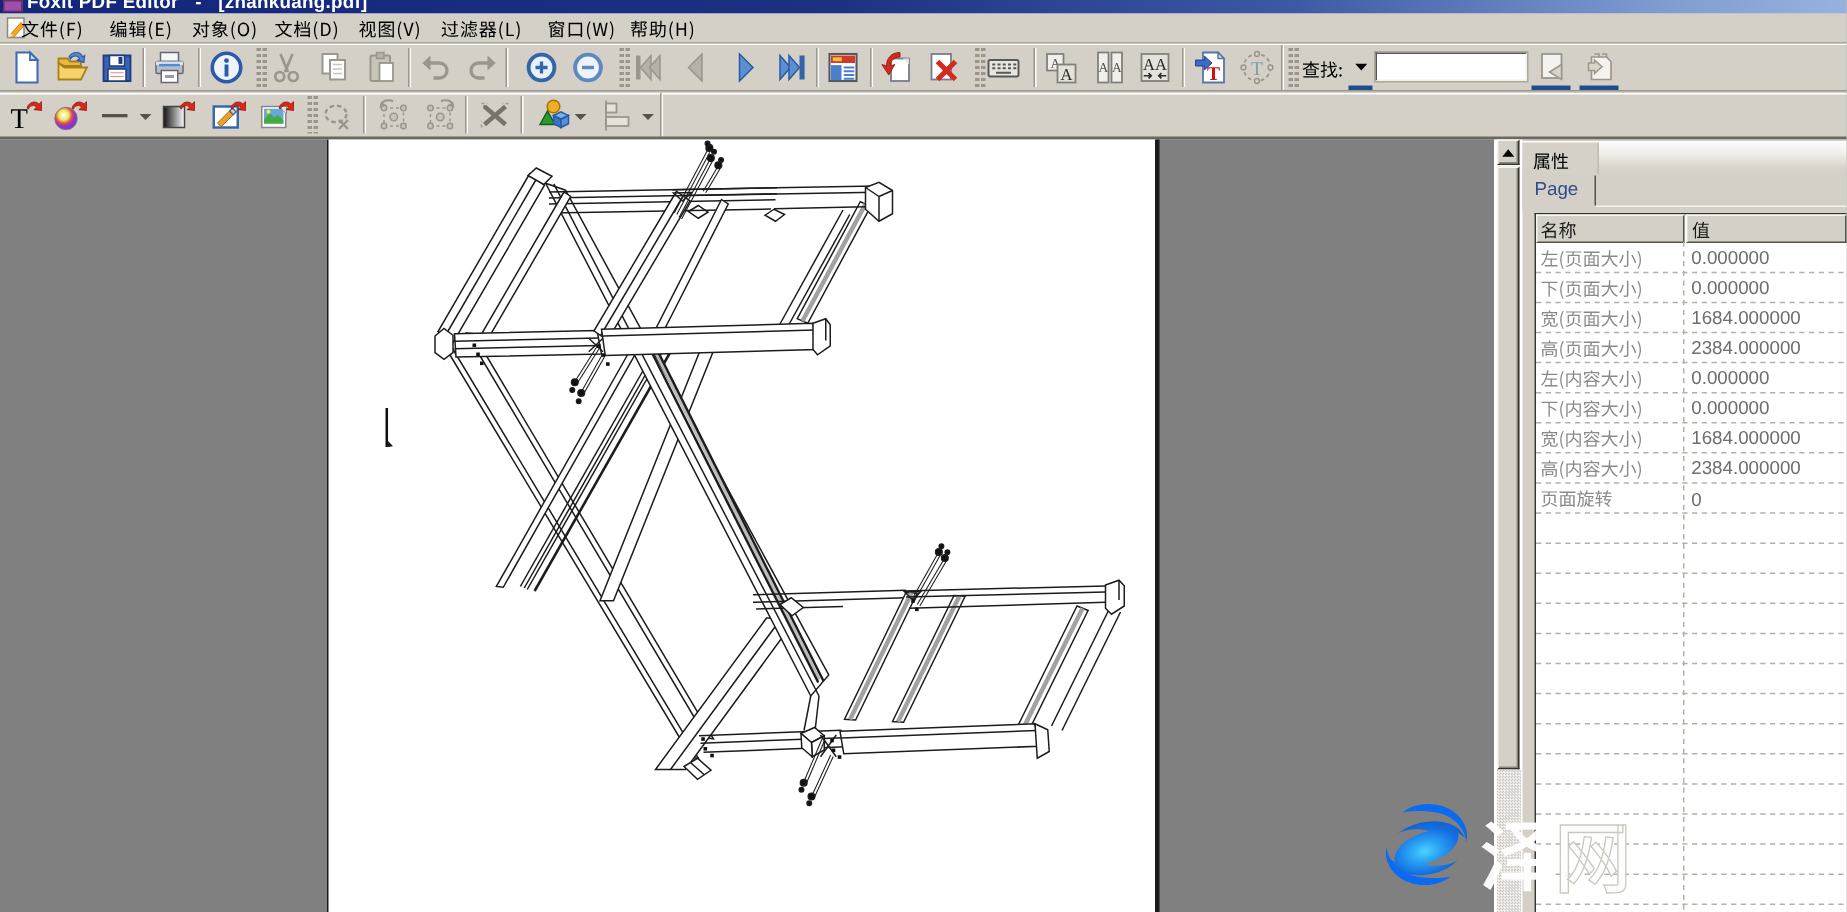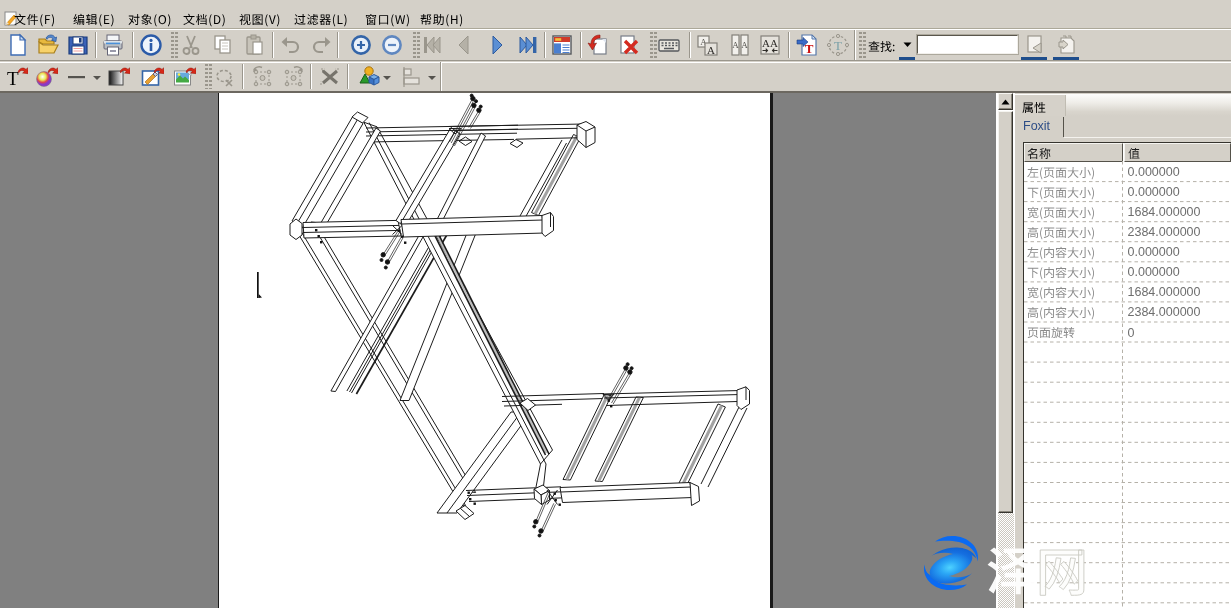--- a/index.html
+++ b/index.html
@@ -1,17 +1,21 @@
 <!DOCTYPE html>
 <html><head><meta charset="utf-8"><style>
 *{margin:0;padding:0;box-sizing:border-box}
 html,body{width:1231px;height:608px;overflow:hidden;background:#d4d0c8;font-family:"Liberation Sans",sans-serif}
 .abs{position:absolute}
 </style></head><body>
 <div class="abs" style="left:0;top:0;width:1231px;height:608px">
+<div class="abs" style="left:0;top:0;width:1231px;height:9px;background:linear-gradient(90deg,#12267c 0%,#1c3184 45%,#3c5aa4 70%,#7e9cd0 90%,#97b2de 100%)">
+<div class="abs" style="left:2px;top:0;width:13px;height:8px;background:#a04fa8;border:1px solid #6a2d70"></div>
+<div class="abs" style="left:18px;top:-6px;color:#fff;font-weight:bold;font-size:12.5px;letter-spacing:.2px;white-space:nowrap">Foxit PDF Editor&nbsp; &nbsp;-&nbsp; &nbsp;[zhankuang.pdf]</div>
+</div>
 <div class="abs" style="left:0;top:9px;width:1231px;height:20px;background:#d4d0c8;border-bottom:1px solid #aca899">
 <svg class="abs" style="left:3px;top:2px" width="16" height="16">
         <rect x="2" y="1" width="11" height="13" fill="#fdfdfb" stroke="#888" stroke-width="1"></rect>
         <path d="M3 13 L11 4 L13 6 L6 14 Z" fill="#f6a623" stroke="#c07800" stroke-width=".6"></path>
         <path d="M2 14 L4 11 L6 13 Z" fill="#e8e0d0"></path>
       </svg>
 </div>
 <svg style="position:absolute;left:14px;top:11.5px;overflow:visible" width="46" height="16">
       <path transform="translate(0,12.0)" fill="#000" d="M8.7 -7.6 9.6 -7.3Q8.9 -5.1 7.7 -3.5Q6.5 -1.9 4.8 -0.9Q3.2 0.2 1.0 0.9Q0.9 0.8 0.8 0.7Q0.8 0.5 0.6 0.3Q0.5 0.2 0.4 0.1Q2.6 -0.5 4.2 -1.5Q5.8 -2.5 6.9 -4.0Q8.0 -5.5 8.7 -7.6ZM3.2 -7.5Q3.9 -5.6 5.1 -4.1Q6.2 -2.6 7.9 -1.6Q9.5 -0.5 11.6 0.0Q11.5 0.1 11.4 0.3Q11.3 0.4 11.2 0.6Q11.1 0.7 11.0 0.9Q8.8 0.3 7.2 -0.8Q5.5 -2.0 4.4 -3.6Q3.2 -5.2 2.4 -7.2ZM0.6 -8.0H11.5V-7.1H0.6ZM5.1 -9.9 6.0 -10.2Q6.3 -9.7 6.6 -9.2Q6.8 -8.7 7.0 -8.3L6.0 -8.0Q5.9 -8.4 5.6 -8.9Q5.3 -9.4 5.1 -9.9Z M19.9 -9.9H20.8V1.0H19.9ZM17.8 -9.5 18.6 -9.3Q18.5 -8.5 18.3 -7.7Q18.0 -6.9 17.7 -6.2Q17.4 -5.5 17.1 -4.9Q17.0 -5.0 16.9 -5.1Q16.7 -5.2 16.6 -5.2Q16.4 -5.3 16.3 -5.4Q16.7 -5.9 16.9 -6.5Q17.2 -7.2 17.4 -7.9Q17.6 -8.7 17.8 -9.5ZM17.9 -7.6H23.5V-6.7H17.7ZM16.4 -4.1H24.0V-3.2H16.4ZM15.8 -10.0 16.7 -9.8Q16.3 -8.8 15.8 -7.8Q15.3 -6.8 14.7 -5.9Q14.1 -5.0 13.5 -4.4Q13.5 -4.5 13.4 -4.6Q13.3 -4.8 13.2 -5.0Q13.1 -5.1 13.0 -5.2Q13.5 -5.8 14.1 -6.6Q14.6 -7.4 15.0 -8.3Q15.5 -9.1 15.8 -10.0ZM14.6 -6.9 15.5 -7.8 15.5 -7.8V0.9H14.6Z M28.1 2.4Q27.2 1.0 26.8 -0.5Q26.3 -2.0 26.3 -3.7Q26.3 -5.5 26.8 -7.0Q27.2 -8.5 28.1 -9.8L28.7 -9.5Q28.0 -8.2 27.6 -6.7Q27.2 -5.3 27.2 -3.7Q27.2 -2.2 27.6 -0.7Q28.0 0.8 28.7 2.0Z M31.1 0.0V-8.8H36.1V-7.9H32.2V-4.9H35.5V-3.9H32.2V0.0Z M38.3 2.4 37.6 2.0Q38.4 0.8 38.7 -0.7Q39.1 -2.2 39.1 -3.7Q39.1 -5.3 38.7 -6.7Q38.4 -8.2 37.6 -9.5L38.3 -9.8Q39.1 -8.5 39.6 -7.0Q40.0 -5.5 40.0 -3.7Q40.0 -2.0 39.6 -0.5Q39.1 1.0 38.3 2.4Z"></path>
     </svg>
@@ -455,21 +459,21 @@
 <div class="abs" style="left:997.5px;top:513px;width:16.5px;height:95px;background-image:repeating-conic-gradient(#ffffff 0% 25%, #cbc7bf 0% 50%);background-size:2px 2px"></div>
 <div class="abs" style="left:1014px;top:93px;width:217px;height:515px;background:#d4d0c8;border-left:1px solid #fff"></div>
 <div class="abs" style="left:1015px;top:94px;width:216px;height:22px;background:linear-gradient(180deg,#fdfdfc 0%,#efede8 40%,#d9d5cd 80%,#d4d0c8 100%)"></div>
 <div class="abs" style="left:1015px;top:95px;width:51px;height:21px;background:#d5d1c9;border-right:1px solid #c0bcb2"></div>
 <svg style="position:absolute;left:1022px;top:99.5px;overflow:visible" width="28" height="16">
       <path transform="translate(0,12.0)" fill="#000" d="M1.7 -9.6H2.6V-6.0Q2.6 -5.3 2.5 -4.4Q2.5 -3.5 2.3 -2.6Q2.2 -1.6 1.9 -0.7Q1.6 0.2 1.2 0.9Q1.1 0.8 0.9 0.7Q0.8 0.6 0.7 0.6Q0.5 0.5 0.4 0.4Q0.8 -0.3 1.1 -1.1Q1.3 -1.9 1.5 -2.8Q1.6 -3.7 1.6 -4.5Q1.7 -5.3 1.7 -6.0ZM2.2 -9.6H10.6V-7.0H2.2V-7.8H9.7V-8.8H2.2ZM6.4 -6.3H7.3V-0.5H6.4ZM4.3 -4.6V-3.7H9.4V-4.6ZM3.5 -5.1H10.3V-3.1H3.5ZM3.0 -2.4H10.5V-1.8H3.9V1.0H3.0ZM10.0 -2.4H10.8V0.1Q10.8 0.4 10.7 0.6Q10.7 0.8 10.5 0.8Q10.2 0.9 9.9 0.9Q9.5 0.9 8.9 0.9Q8.9 0.8 8.8 0.6Q8.7 0.4 8.7 0.3Q9.1 0.3 9.4 0.3Q9.7 0.3 9.8 0.3Q9.9 0.3 10.0 0.3Q10.0 0.2 10.0 0.1ZM4.3 -0.8Q5.2 -0.8 6.4 -0.8Q7.6 -0.9 8.9 -0.9L8.9 -0.3Q7.7 -0.3 6.5 -0.2Q5.3 -0.1 4.4 -0.1ZM9.6 -6.8 10.1 -6.2Q9.5 -6.1 8.7 -6.0Q7.9 -5.9 7.0 -5.8Q6.1 -5.8 5.2 -5.7Q4.3 -5.7 3.4 -5.7Q3.4 -5.8 3.4 -6.0Q3.3 -6.2 3.3 -6.3Q4.1 -6.3 5.0 -6.3Q5.8 -6.4 6.7 -6.4Q7.6 -6.5 8.3 -6.6Q9.0 -6.7 9.6 -6.8ZM8.0 -1.4 8.6 -1.6Q8.7 -1.3 9.0 -1.0Q9.2 -0.7 9.3 -0.5Q9.5 -0.2 9.6 0.0L9.1 0.3Q9.0 0.0 8.8 -0.3Q8.6 -0.5 8.4 -0.9Q8.2 -1.2 8.0 -1.4Z M14.1 -10.1H15.0V0.9H14.1ZM13.0 -7.8 13.6 -7.7Q13.6 -7.2 13.5 -6.6Q13.4 -6.0 13.3 -5.5Q13.2 -4.9 13.0 -4.5L12.3 -4.7Q12.5 -5.1 12.6 -5.6Q12.7 -6.2 12.8 -6.8Q12.9 -7.3 13.0 -7.8ZM15.1 -7.9 15.7 -8.1Q16.0 -7.7 16.2 -7.1Q16.5 -6.5 16.6 -6.1L15.9 -5.8Q15.8 -6.1 15.7 -6.4Q15.6 -6.8 15.4 -7.2Q15.2 -7.5 15.1 -7.9ZM17.5 -9.5 18.4 -9.4Q18.2 -8.5 18.0 -7.7Q17.8 -6.8 17.5 -6.1Q17.2 -5.4 16.9 -4.8Q16.8 -4.9 16.6 -4.9Q16.5 -5.0 16.3 -5.1Q16.2 -5.2 16.1 -5.2Q16.4 -5.7 16.7 -6.4Q17.0 -7.1 17.2 -7.9Q17.4 -8.7 17.5 -9.5ZM17.5 -7.5H23.1V-6.7H17.2ZM19.5 -10.0H20.4V0.2H19.5ZM16.9 -4.2H22.8V-3.3H16.9ZM16.0 -0.3H23.4V0.5H16.0Z"></path>
     </svg>
 <div class="abs" style="left:1015px;top:116px;width:216px;height:26px;background:#d4d0c8"></div>
 <div class="abs" style="left:1015px;top:117px;width:49px;height:20px;background:#d4d0c8;border-right:1.6px solid #55524a"></div>
 <div class="abs" style="left:1064px;top:136.5px;width:167px;height:1px;background:#f4f2ee"></div>
-<div class="abs" style="left:1023px;top:119px;font-size:12.5px;color:#2d4d86;">Foxit</div>
+<div class="abs" style="left:1023px;top:119px;font-size:12.5px;color:#2d4d86;">Page</div>
 <div class="abs" style="left:1022.5px;top:141.5px;width:208.5px;height:466.5px;background:#fff;border-left:1.4px solid #36342e;border-top:1.4px solid #36342e"></div>
 <div class="abs" style="left:1024px;top:143px;width:99px;height:18.5px;background:#d4d0c8;border-top:1px solid #f5f4f0;border-left:1px solid #f5f4f0;border-right:1.4px solid #55524a;border-bottom:1.4px solid #55524a"></div>
 <div class="abs" style="left:1124.4px;top:143px;width:107px;height:18.5px;background:#d4d0c8;border-top:1px solid #f5f4f0;border-left:1px solid #f5f4f0;border-right:1.4px solid #55524a;border-bottom:1.4px solid #55524a"></div>
 <svg style="position:absolute;left:1027px;top:146.0px;overflow:visible" width="28" height="16">
       <path transform="translate(0,12.0)" fill="#1a1a1a" d="M3.6 -0.5H9.6V0.3H3.6ZM4.1 -8.9H9.5V-8.1H4.1ZM4.9 -10.1 5.9 -9.9Q5.2 -8.8 4.1 -7.8Q3.0 -6.8 1.5 -6.0Q1.4 -6.1 1.3 -6.3Q1.2 -6.4 1.1 -6.5Q0.9 -6.6 0.8 -6.7Q1.8 -7.2 2.6 -7.7Q3.4 -8.3 3.9 -8.9Q4.5 -9.5 4.9 -10.1ZM9.2 -8.9H9.4L9.5 -8.9L10.1 -8.6Q9.5 -7.3 8.5 -6.3Q7.5 -5.4 6.3 -4.6Q5.1 -3.8 3.7 -3.3Q2.4 -2.8 1.0 -2.5Q1.0 -2.6 0.9 -2.7Q0.8 -2.9 0.7 -3.0Q0.7 -3.2 0.6 -3.3Q1.6 -3.5 2.6 -3.8Q3.7 -4.2 4.7 -4.7Q5.6 -5.2 6.5 -5.8Q7.4 -6.4 8.1 -7.1Q8.8 -7.9 9.2 -8.7ZM3.2 -6.4 3.9 -6.9Q4.3 -6.6 4.7 -6.3Q5.1 -5.9 5.5 -5.6Q5.9 -5.3 6.2 -5.0L5.5 -4.4Q5.2 -4.7 4.8 -5.0Q4.4 -5.4 4.0 -5.7Q3.6 -6.1 3.2 -6.4ZM9.3 -4.1H10.2V0.9H9.3ZM3.9 -4.1H9.5V-3.2H3.9V1.0H3.0V-3.4L3.7 -4.1Z M14.5 -9.1H15.3V1.0H14.5ZM12.7 -6.6H16.9V-5.8H12.7ZM14.6 -6.3 15.1 -6.1Q14.9 -5.5 14.7 -4.8Q14.4 -4.1 14.1 -3.5Q13.8 -2.8 13.5 -2.2Q13.2 -1.6 12.8 -1.2Q12.8 -1.4 12.6 -1.6Q12.5 -1.9 12.4 -2.0Q12.8 -2.5 13.2 -3.2Q13.7 -3.9 14.0 -4.8Q14.4 -5.6 14.6 -6.3ZM16.4 -10.0 16.9 -9.3Q16.4 -9.1 15.7 -8.9Q15.1 -8.7 14.4 -8.6Q13.7 -8.4 13.0 -8.3Q13.0 -8.5 12.9 -8.7Q12.8 -8.9 12.8 -9.0Q13.4 -9.1 14.1 -9.3Q14.7 -9.4 15.3 -9.6Q15.9 -9.8 16.4 -10.0ZM15.3 -5.4Q15.4 -5.3 15.6 -5.0Q15.9 -4.8 16.1 -4.5Q16.4 -4.2 16.6 -4.0Q16.8 -3.7 16.9 -3.6L16.4 -2.9Q16.3 -3.1 16.1 -3.4Q15.9 -3.7 15.7 -4.0Q15.4 -4.3 15.2 -4.6Q15.0 -4.9 14.9 -5.0ZM18.4 -10.1 19.2 -9.9Q19.1 -9.0 18.8 -8.1Q18.5 -7.3 18.2 -6.6Q17.9 -5.8 17.5 -5.3Q17.4 -5.3 17.3 -5.4Q17.1 -5.5 17.0 -5.6Q16.8 -5.7 16.7 -5.7Q17.3 -6.5 17.7 -7.7Q18.2 -8.8 18.4 -10.1ZM18.1 -5.4 19.0 -5.2Q18.8 -4.4 18.6 -3.7Q18.4 -2.9 18.1 -2.2Q17.8 -1.5 17.4 -1.0Q17.4 -1.0 17.2 -1.1Q17.1 -1.2 16.9 -1.3Q16.8 -1.4 16.7 -1.4Q17.2 -2.2 17.6 -3.2Q17.9 -4.3 18.1 -5.4ZM18.4 -8.5H22.9V-7.6H18.1ZM19.8 -7.9H20.7V-0.1Q20.7 0.2 20.6 0.4Q20.5 0.6 20.3 0.8Q20.1 0.9 19.7 0.9Q19.3 0.9 18.7 0.9Q18.7 0.7 18.6 0.5Q18.5 0.2 18.4 0.1Q18.8 0.1 19.2 0.1Q19.5 0.1 19.6 0.1Q19.8 0.1 19.8 0.0Q19.8 -0.0 19.8 -0.1ZM21.4 -5.3 22.2 -5.5Q22.5 -4.9 22.7 -4.1Q23.0 -3.4 23.1 -2.6Q23.3 -1.9 23.4 -1.4L22.6 -1.1Q22.5 -1.7 22.3 -2.4Q22.1 -3.1 21.9 -3.9Q21.7 -4.6 21.4 -5.3ZM22.7 -8.5H22.8L22.9 -8.5L23.5 -8.4Q23.3 -7.8 23.0 -7.2Q22.8 -6.6 22.5 -6.1L21.7 -6.3Q21.9 -6.7 22.1 -7.0Q22.3 -7.4 22.4 -7.8Q22.6 -8.1 22.7 -8.4Z"></path>
     </svg>
 <svg style="position:absolute;left:1127.5px;top:146.0px;overflow:visible" width="16" height="16">
       <path transform="translate(0,12.0)" fill="#1a1a1a" d="M4.0 -8.9H11.1V-8.1H4.0ZM3.4 -0.2H11.5V0.6H3.4ZM4.6 -6.9H10.4V0.1H9.6V-6.2H5.4V0.1H4.6ZM5.2 -5.2H9.8V-4.5H5.2ZM5.1 -3.5H10.0V-2.9H5.1ZM5.1 -1.8H9.8V-1.2H5.1ZM7.2 -10.1 8.1 -10.0Q8.0 -9.5 7.9 -8.8Q7.8 -8.2 7.7 -7.6Q7.5 -7.1 7.4 -6.6L6.6 -6.7Q6.7 -7.2 6.8 -7.8Q6.9 -8.3 7.0 -9.0Q7.1 -9.6 7.2 -10.1ZM3.2 -10.1 4.0 -9.8Q3.6 -8.8 3.1 -7.8Q2.6 -6.8 2.1 -5.9Q1.5 -5.1 0.9 -4.4Q0.8 -4.5 0.8 -4.7Q0.7 -4.8 0.6 -5.0Q0.5 -5.2 0.4 -5.3Q0.9 -5.9 1.5 -6.6Q2.0 -7.4 2.4 -8.3Q2.9 -9.2 3.2 -10.1ZM1.9 -6.9 2.7 -7.8 2.7 -7.8V1.0H1.9Z"></path>
     </svg>
 <svg class="abs" style="left:1024px;top:161px" width="207" height="447" viewBox="0 0 207 447">

